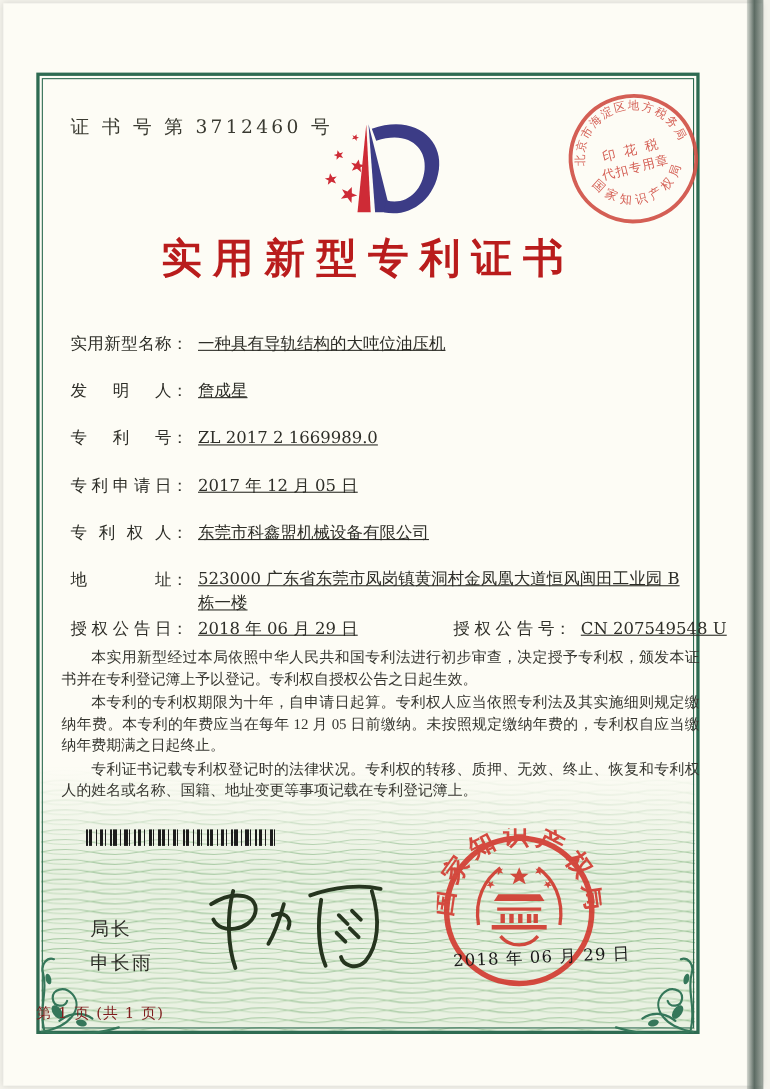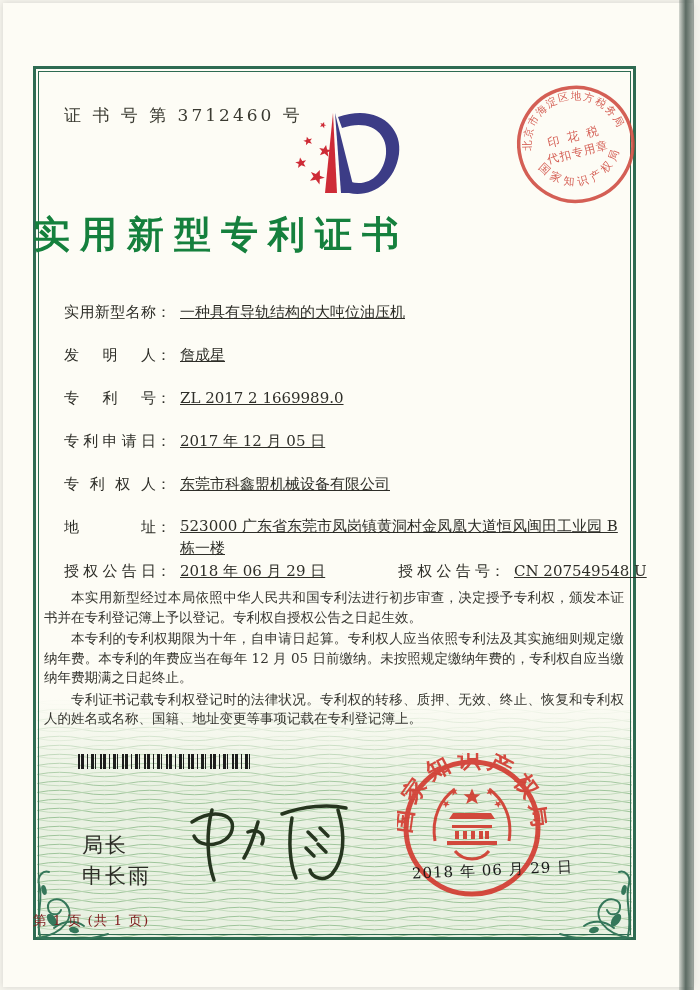--- a/index.html
+++ b/index.html
@@ -24,44 +24,44 @@
     content:"";position:absolute;inset:2px;border:1px solid #2e6b52;
   }
   .waves{position:absolute;left:37px;top:698px;width:595px;height:239px;}
   .flourish{position:absolute;}
   .cert-no{
     position:absolute;left:64px;top:104px;font-size:17px;letter-spacing:3px;color:#3a3a31;
   }
   .logo{position:absolute;left:283px;top:103px;}
   .tax-stamp{position:absolute;left:512px;top:80px;transform:rotate(-14deg);opacity:.88;}
   .title{
-    position:absolute;left:33px;top:210px;width:603px;text-align:left;
-    font-size:37px;font-weight:700;letter-spacing:10px;color:#15803d;
+    position:absolute;left:33px;top:210px;width:603px;text-align:center;
+    font-size:37px;font-weight:700;letter-spacing:10px;color:#b91c1c;
   }
   .fields{position:absolute;left:64px;top:300px;width:565px;font-size:15px;color:#2e2e28;}
   .frow{display:flex;line-height:24px;margin-bottom:19px;align-items:flex-start;}
   .frow .lbl{flex:none;width:92px;text-align:justify;text-align-last:justify;}
   .frow .colon{flex:none;margin-right:9px;}
   .frow .val{flex:1;text-decoration:underline;}
   .frow.addr{margin-bottom:0;}
   .frow.addr .val{line-height:22px;max-width:470px;}
   .frow.grant .val{flex:none;width:206px;}
-  .frow .lbl2{flex:none;width:92px;text-align:justify;text-align-last:justify;margin-left:12px;}
-  .paras{position:absolute;left:44px;top:588px;width:580px;color:#35352f;}
+  .frow .lbl2{flex:none;width:92px;text-align:justify;text-align-last:justify;margin-left:26px;}
+  .paras{position:absolute;left:56px;top:588px;width:580px;color:#35352f;font-family:Liberation Serif, serif;}
   .paras p{margin:0 0 2px;font-size:13.5px;line-height:19.5px;text-indent:2em;text-align:justify;}
   .barcode{
     position:absolute;left:78px;top:754px;width:172px;height:15px;
     background:repeating-linear-gradient(90deg,
       #1d1d1d 0 2px,transparent 2px 3px,#1d1d1d 3px 6px,transparent 6px 9px,
       #1d1d1d 9px 10px,transparent 10px 13px,#1d1d1d 13px 16px,transparent 16px 17px,
       #1d1d1d 17px 18px,transparent 18px 22px);
   }
   .officer{
     position:absolute;left:82px;top:830px;font-family:"DejaVu Sans","Liberation Sans",sans-serif;
-    font-size:21px;color:#2c2c26;line-height:31px;letter-spacing:2px;
+    font-size:17px;color:#2c2c26;line-height:31px;letter-spacing:2px;
   }
   .signature{position:absolute;left:170px;top:792px;}
   .seal{position:absolute;left:397px;top:753px;}
   .seal-date{
     position:absolute;left:412px;top:861px;font-size:15px;color:#191919;
     letter-spacing:1px;transform:rotate(-2.5deg);white-space:nowrap;
   }
   .footer{
     position:absolute;left:33px;top:912px;width:580px;
     font-size:13.5px;letter-spacing:1px;color:#7f1d1d;

